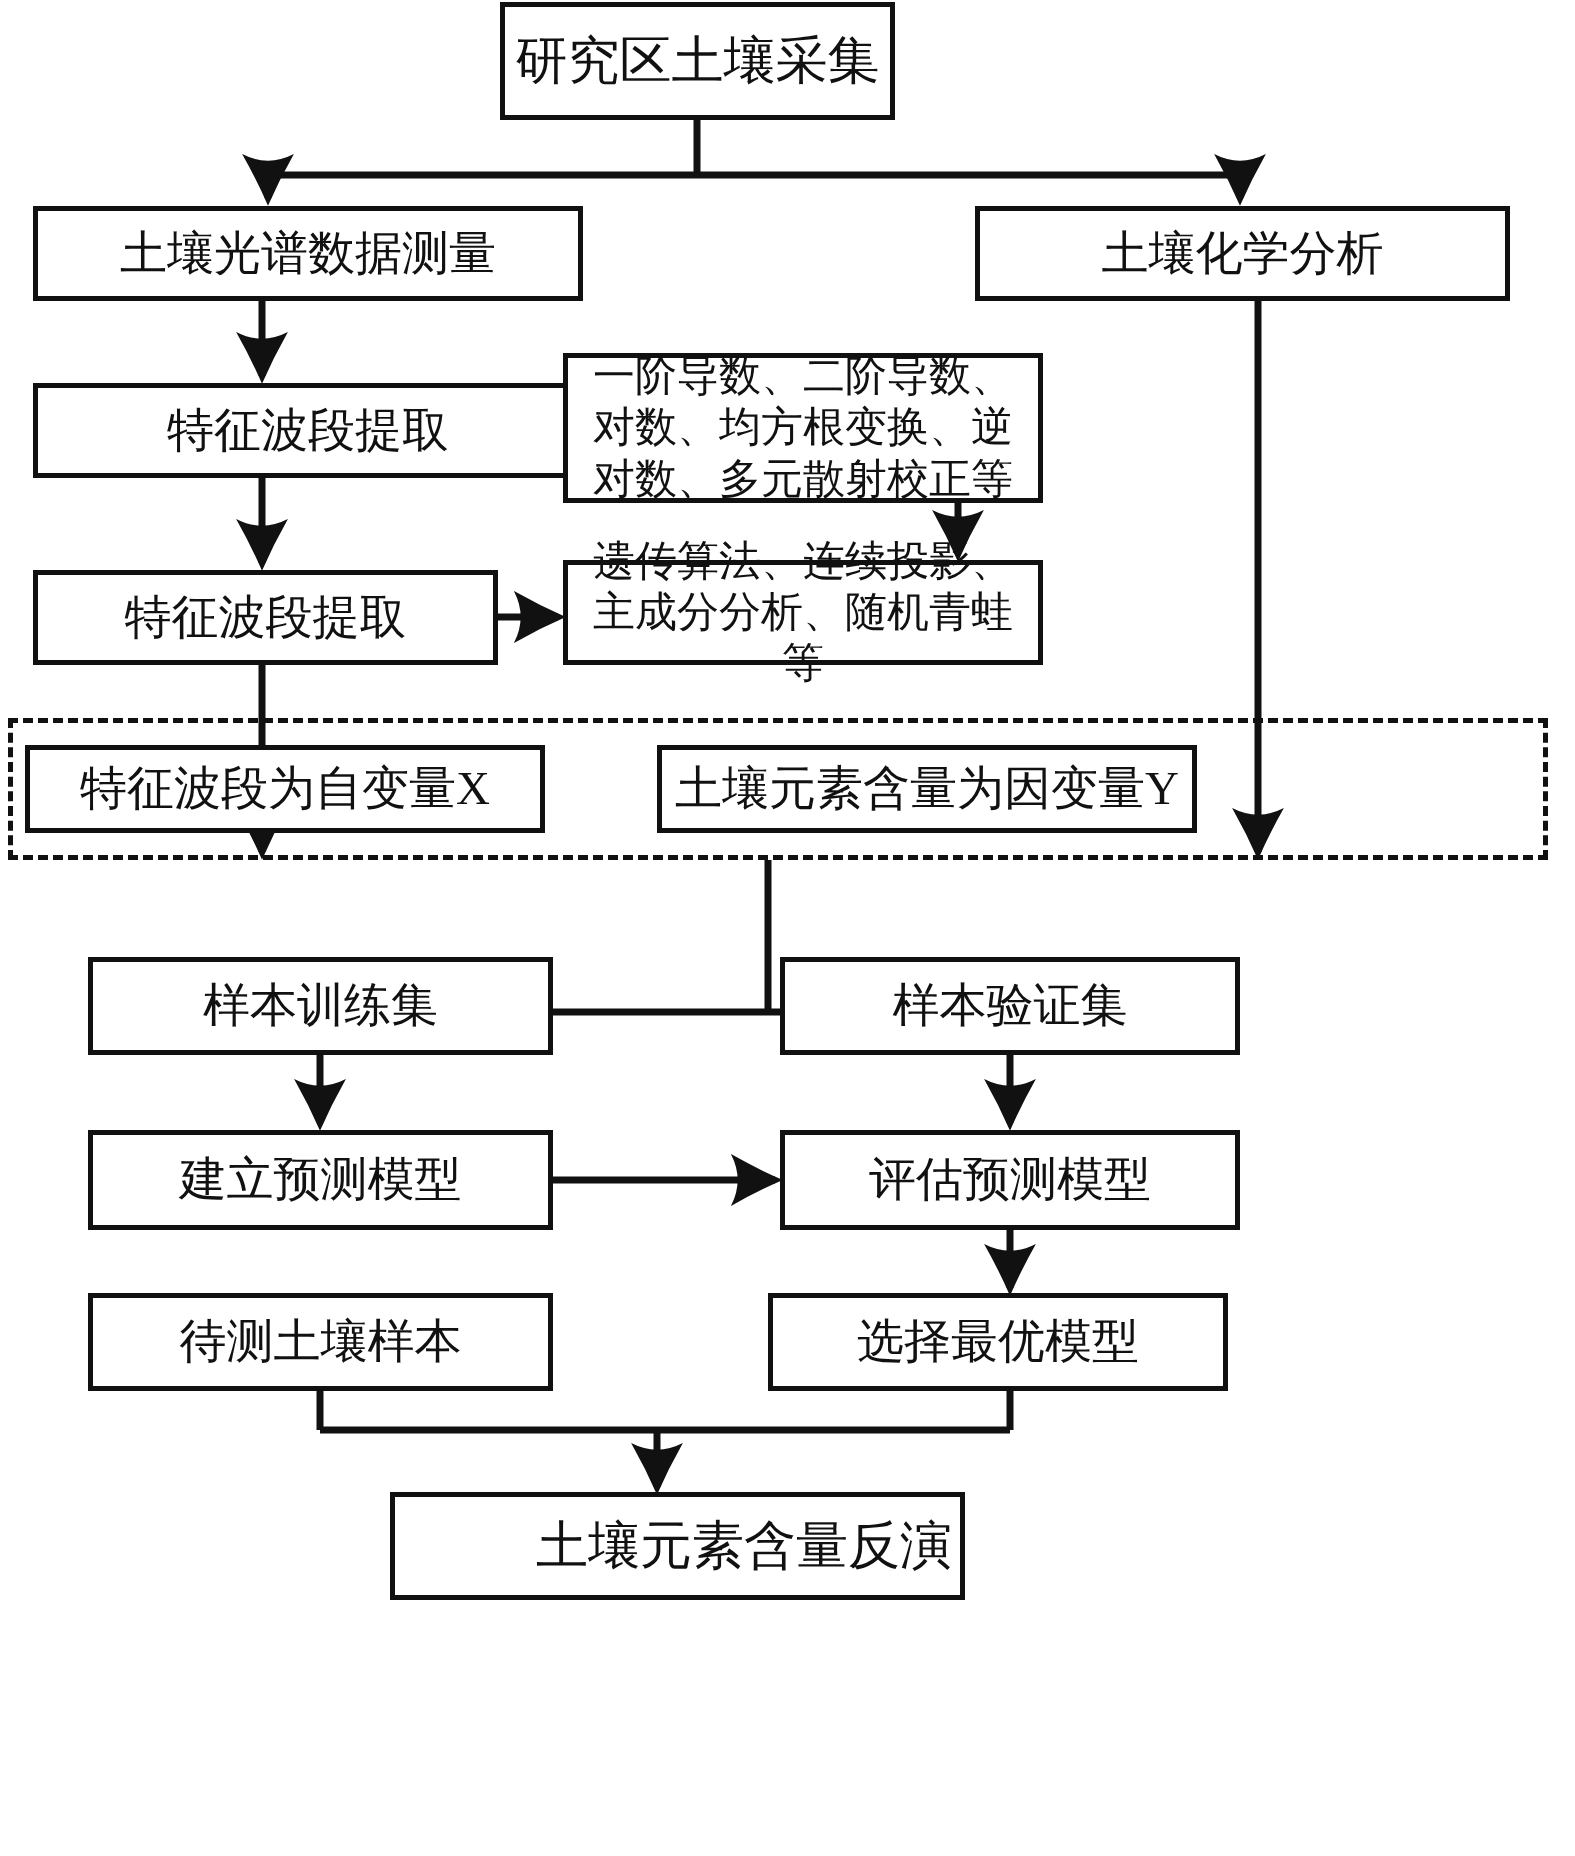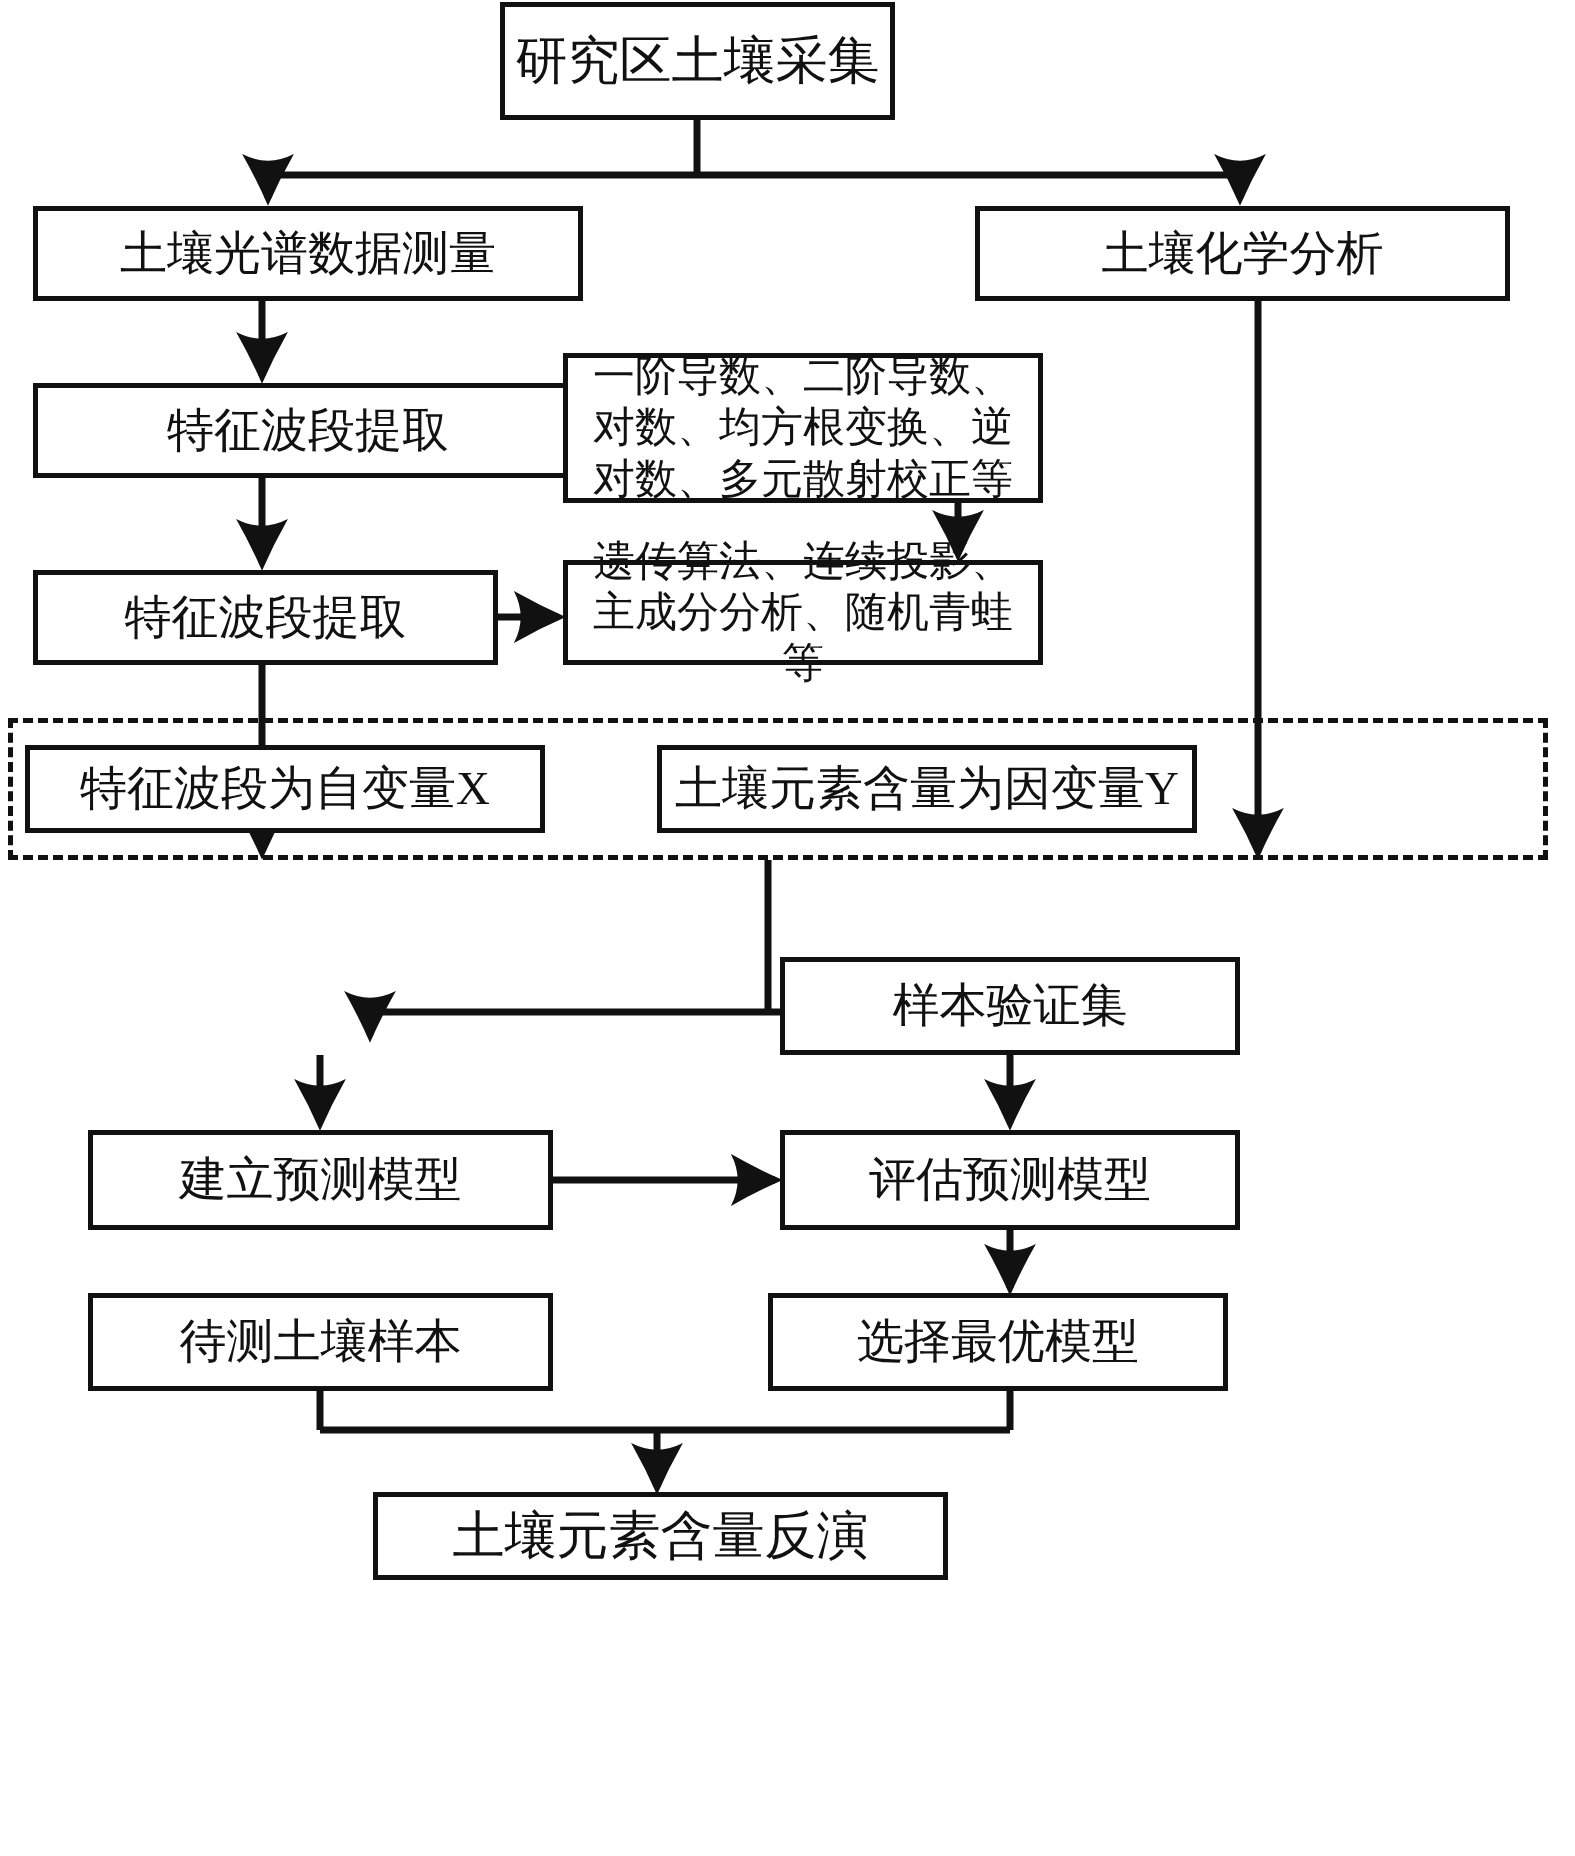--- a/index.html
+++ b/index.html
@@ -135,20 +135,23 @@
   </div>
 
   <div class="node t-lg" style="left:25px; top:745px; width:520px; height:88px;">
     <span class="lbl">特征波段为自变量X</span>
   </div>
 
   <div class="node t-lg" style="left:657px; top:745px; width:540px; height:88px;">
     <span class="lbl">土壤元素含量为因变量Y</span>
   </div>
 
+  <div class="node t-lg" style="left:88px; top:957px; width:465px; height:98px;">
+    <span class="lbl">样本训练集</span>
+  </div>
 
   <div class="node t-lg" style="left:780px; top:957px; width:460px; height:98px;">
     <span class="lbl">样本验证集</span>
   </div>
 
   <div class="node t-lg" style="left:88px; top:1130px; width:465px; height:100px;">
     <span class="lbl">建立预测模型</span>
   </div>
 
   <div class="node t-lg" style="left:780px; top:1130px; width:460px; height:100px;">
@@ -156,17 +159,17 @@
   </div>
 
   <div class="node t-lg" style="left:88px; top:1293px; width:465px; height:98px;">
     <span class="lbl">待测土壤样本</span>
   </div>
 
   <div class="node t-lg" style="left:768px; top:1293px; width:460px; height:98px;">
     <span class="lbl">选择最优模型</span>
   </div>
 
-  <div class="node t-xl" style="left:373px; top:1492px; width:575px; height:88px;">
+  <div class="node t-xl" style="left:390px; top:1492px; width:575px; height:108px;text-align:right;">
     <span class="lbl">土壤元素含量反演</span>
   </div>
 
 </div>
 
 </body></html>

